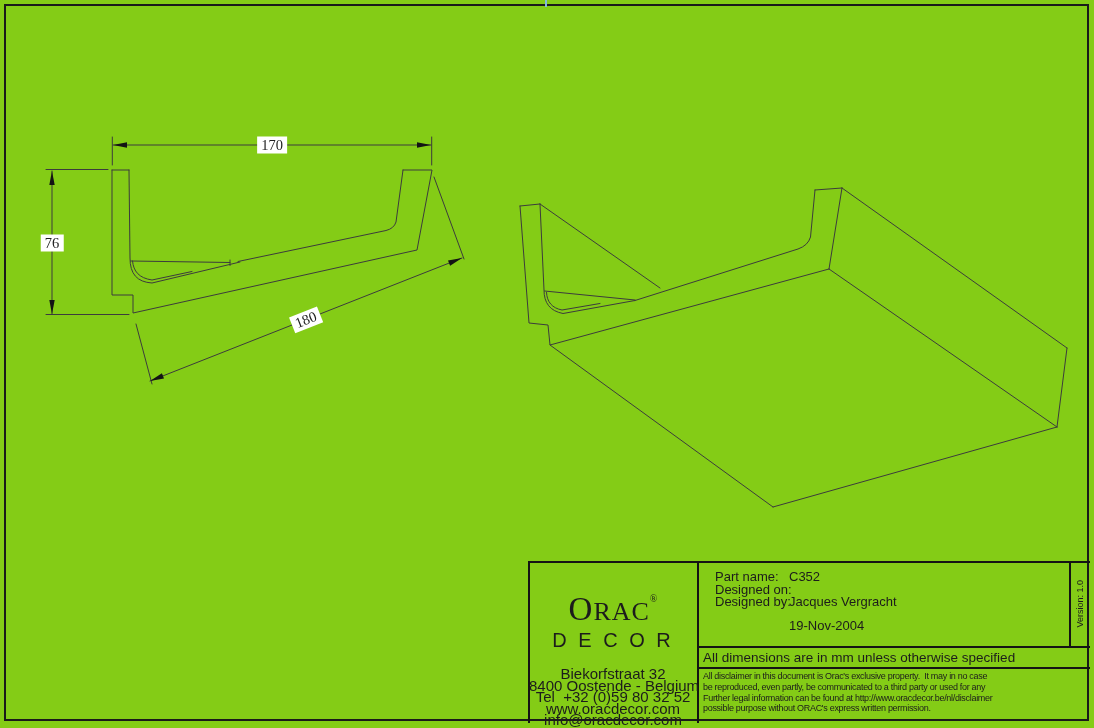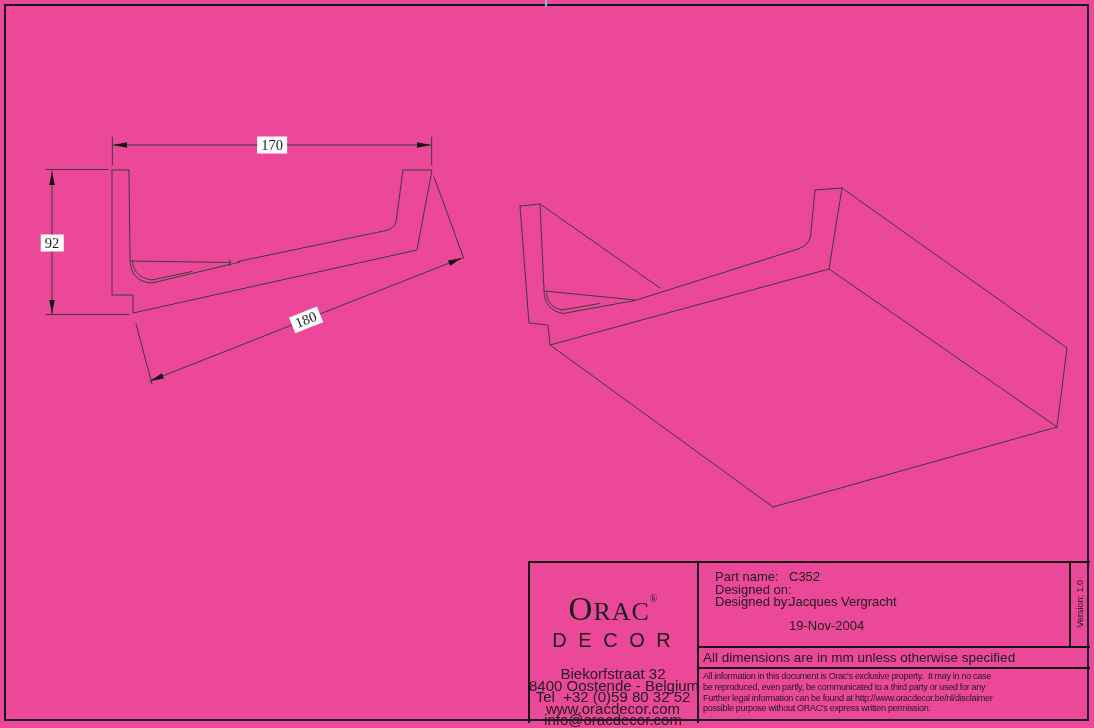--- a/index.html
+++ b/index.html
@@ -1,17 +1,17 @@
 <!DOCTYPE html>
 <html><head>
 <meta charset="utf-8">
 <style>
   html,body{margin:0;padding:0;background:#ffffff;width:1094px;height:728px;overflow:hidden;
     font-family:"Liberation Sans",sans-serif;}
-  .page{position:absolute;left:0;top:0;width:1094px;height:728px;background:#ec4899;}
+  .page{position:absolute;left:0;top:0;width:1094px;height:728px;background:#84cc16;}
   .page-border{position:absolute;left:4px;top:4px;width:1085px;height:717px;
     border:2px solid #1a1a1a;box-sizing:border-box;}
   .cursor-tick{position:absolute;left:545px;top:0;width:2px;height:7px;background:#85b9dc;}
   svg.linework{position:absolute;left:0;top:0;}
   svg.linework path{fill:none;stroke:#3c3c3c;stroke-width:1;stroke-linecap:round;stroke-linejoin:round;}
   svg.linework polygon{fill:#141414;stroke:none;}
 
   
   .dim-label{position:absolute;font-family:"Liberation Serif",serif;font-size:14.5px;color:#1e1e1e;
     background:#fff;padding:0 4px;transform:translate(-50%,-50%);white-space:nowrap;}
@@ -100,21 +100,21 @@
       <path d="M842,188 L829,269"></path>
       <path d="M842,188 L1067,348"></path>
       <path d="M829,269 L1057,427"></path>
       <path d="M1067,348 L1057,427"></path>
       <path d="M1057,427 L773,507"></path>
       <path d="M550,345 L773,507"></path>
     </g>
   </svg>
 
   <span class="dim-label" style="left:272px;top:145px;">170</span>
-  <span class="dim-label" style="left:52px;top:243px;">92</span>
+  <span class="dim-label" style="left:52px;top:243px;">76</span>
   <span class="dim-label rot" style="left:306px;top:320px;">180</span>
 
   <div class="tb-outline"></div>
   <div class="tb-line" style="left:697px;top:561px;width:2px;height:162px;"></div>
   <div class="tb-line" style="left:697px;top:646px;width:393px;height:2px;"></div>
   <div class="tb-line" style="left:697px;top:667px;width:393px;height:2px;"></div>
   <div class="tb-line" style="left:1069px;top:561px;width:2px;height:87px;"></div>
 
   <div class="logo-cell">
     <div class="logo-wordmark"><span class="logo-initial">O</span><span class="logo-rest">RAC</span><span class="logo-reg">®</span></div>
@@ -137,19 +137,19 @@
   <span class="tb-field-label" style="top:582px;text-align:right;">Designed on:</span>
   <span class="tb-field-value" style="top:618px;">19-Nov-2004</span>
 
   <div class="version-cell">
     <span class="version-text">Version: 1.0</span>
   </div>
 
   <div class="units-note">All dimensions are in mm unless otherwise specified</div>
 
   <div class="legal">
-    <div>All information in this document is Orac's exclusive property.  It may in no case</div>
+    <div>All disclaimer in this document is Orac's exclusive property.  It may in no case</div>
     <div>be reproduced, even partly, be communicated to a third party or used for any</div>
     <div>Further legal information can be found at http://www.oracdecor.be/nl/disclaimer</div>
     <div>possible purpose without ORAC's express written permission.</div>
   </div>
 
 </div>
 
 </body></html>

